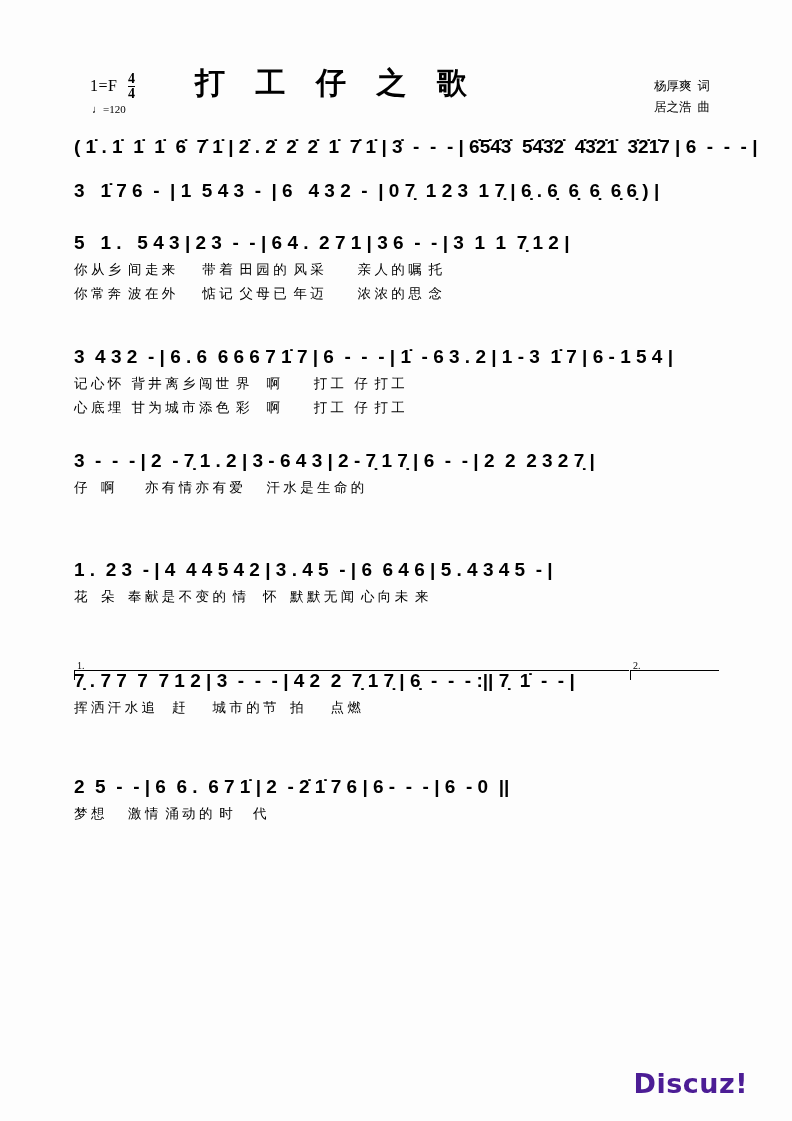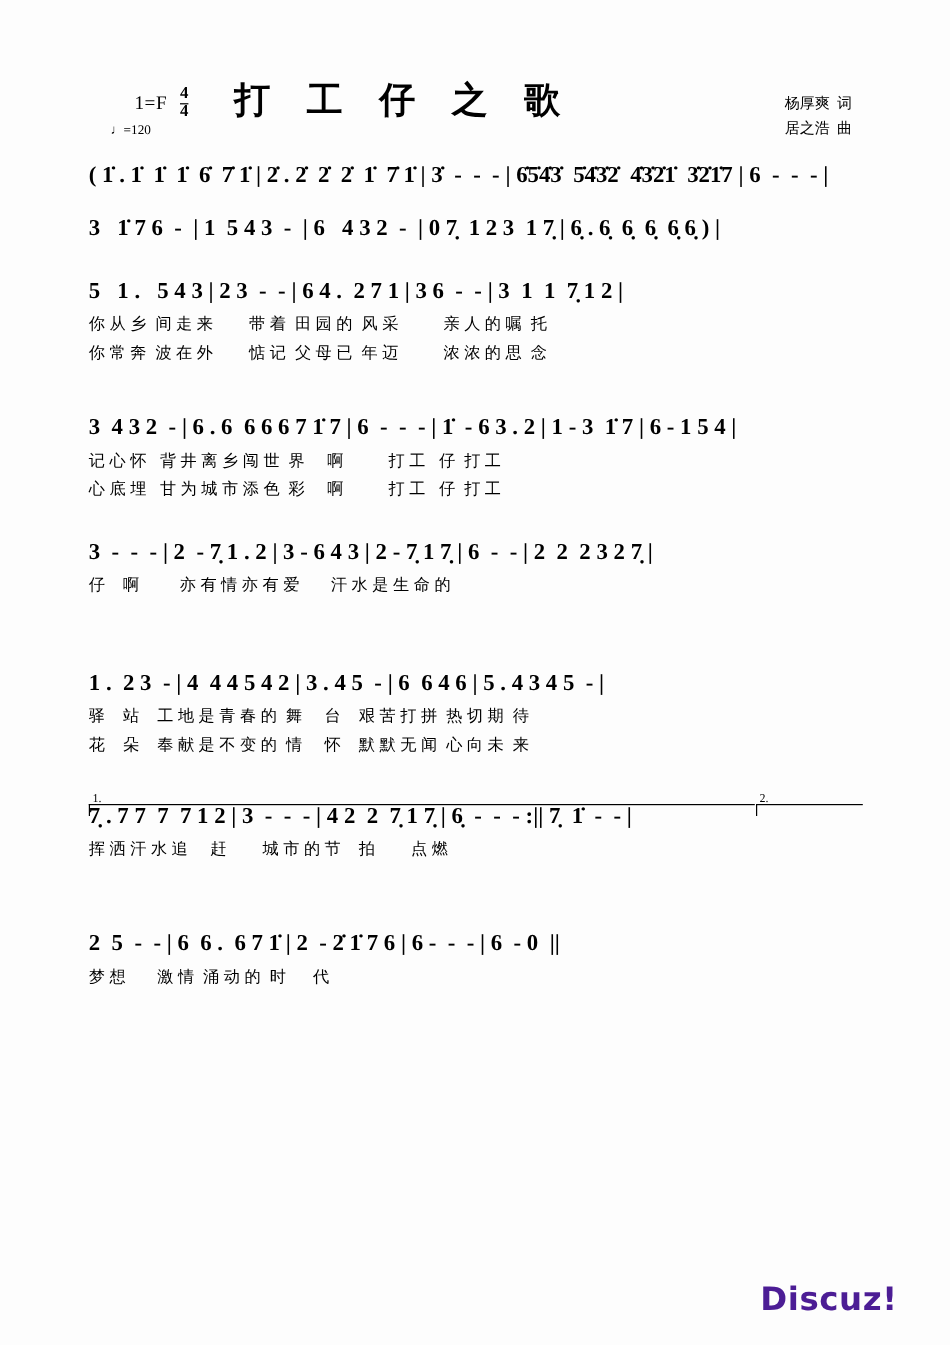--- a/index.html
+++ b/index.html
@@ -29,21 +29,20 @@
     left: 0; top: 55px;
     width: 792px;
     height: 80px;
   }
   .keysig {
     position: absolute;
     left: 90px; top: 18px;
     font-size: 16px;
     font-family: "Liberation Serif", serif;
     letter-spacing: 0.5px;
-    margin-left: 22px;
   }
   .keysig .frac {
     display: inline-block;
     vertical-align: middle;
     text-align: center;
     line-height: 1.0;
     font-size: 14px;
     font-weight: bold;
     margin-left: 6px;
     position: relative;
@@ -76,30 +75,30 @@
   }
   .credits div span.role { margin-left: 6px; }
 
   
   .system {
     position: absolute;
     left: 74px;
     width: 644px;
   }
   .notes {
-    font-family: Liberation Serif, serif;
+    font-family: Liberation Sans, sans-serif;
     font-size: 19px;
     font-weight: bold;
     letter-spacing: 0px;
     white-space: pre;
     height: 30px;
     line-height: 30px;
   }
   .lyric {
-    font-family: Liberation Sans, sans-serif;
+    font-family: Liberation Serif, serif;
     font-size: 13.5px;
     white-space: pre;
     height: 24px;
     line-height: 24px;
     letter-spacing: 0px;
   }
   .lyric.l2 { }
 
   
   .ending {
@@ -176,21 +175,20 @@
     <div class="lyric l2">心 底 埋   甘 为 城 市 添 色  彩     啊          打 工   仔  打 工</div>
   </div>
 
   <div class="system" style="top:446px;">
     <div class="notes">3  -  -  - | 2  - 7̣ 1 . 2 | 3 - 6 4 3 | 2 - 7̣ 1 7̣ | 6  -  - | 2  2  2 3 2 7̣ |</div>
     <div class="lyric l2">仔    啊         亦 有 情 亦 有 爱       汗 水 是 生 命 的</div>
   </div>
 
   <div class="system" style="top:555px;">
     <div class="notes">1 .  2 3  - | 4  4 4 5 4 2 | 3 . 4 5  - | 6  6 4 6 | 5 . 4 3 4 5  - |</div>
-    <div class="lyric">驿    站    工 地 是 青 春 的  舞     台    艰 苦 打 拼  热 切 期  待</div>
     <div class="lyric l2">花    朵    奉 献 是 不 变 的  情     怀    默 默 无 闻  心 向 未  来</div>
   </div>
 
   <div class="system" style="top:662px;">
     <div class="ending" style="left:0px; top:0px; width:554px; height:16px;">
       <span class="bar"></span>
       <span class="lbl">1.</span>
     </div>
     <div class="ending" style="left:556px; top:0px; width:88px; height:16px;">
       <span class="bar"></span>

